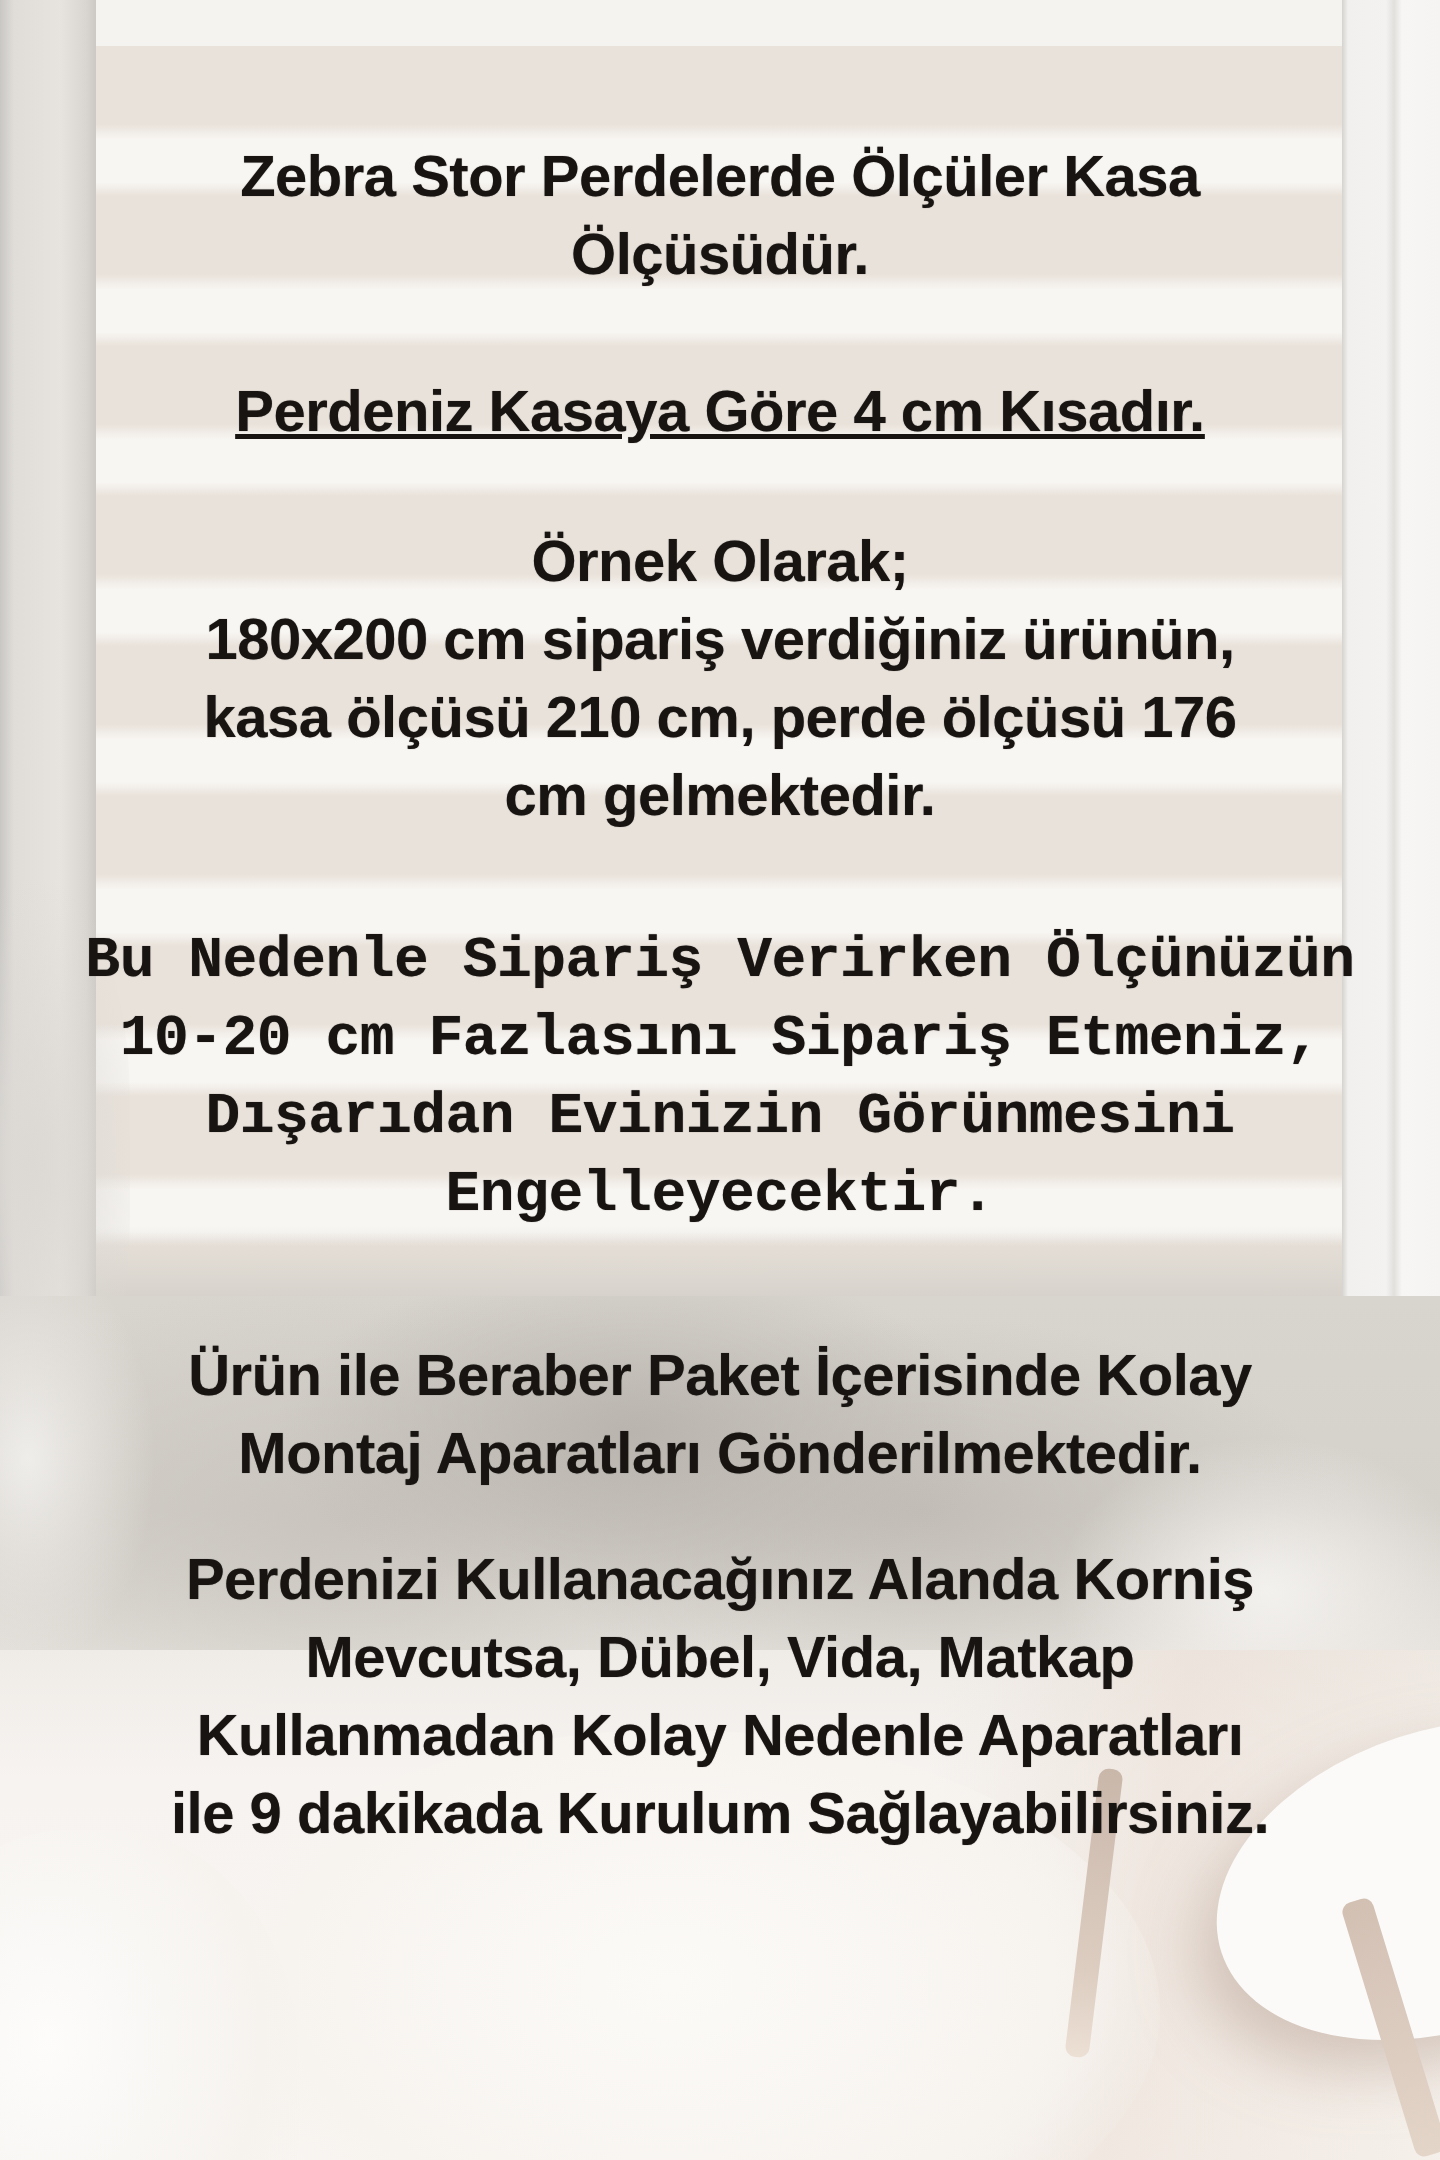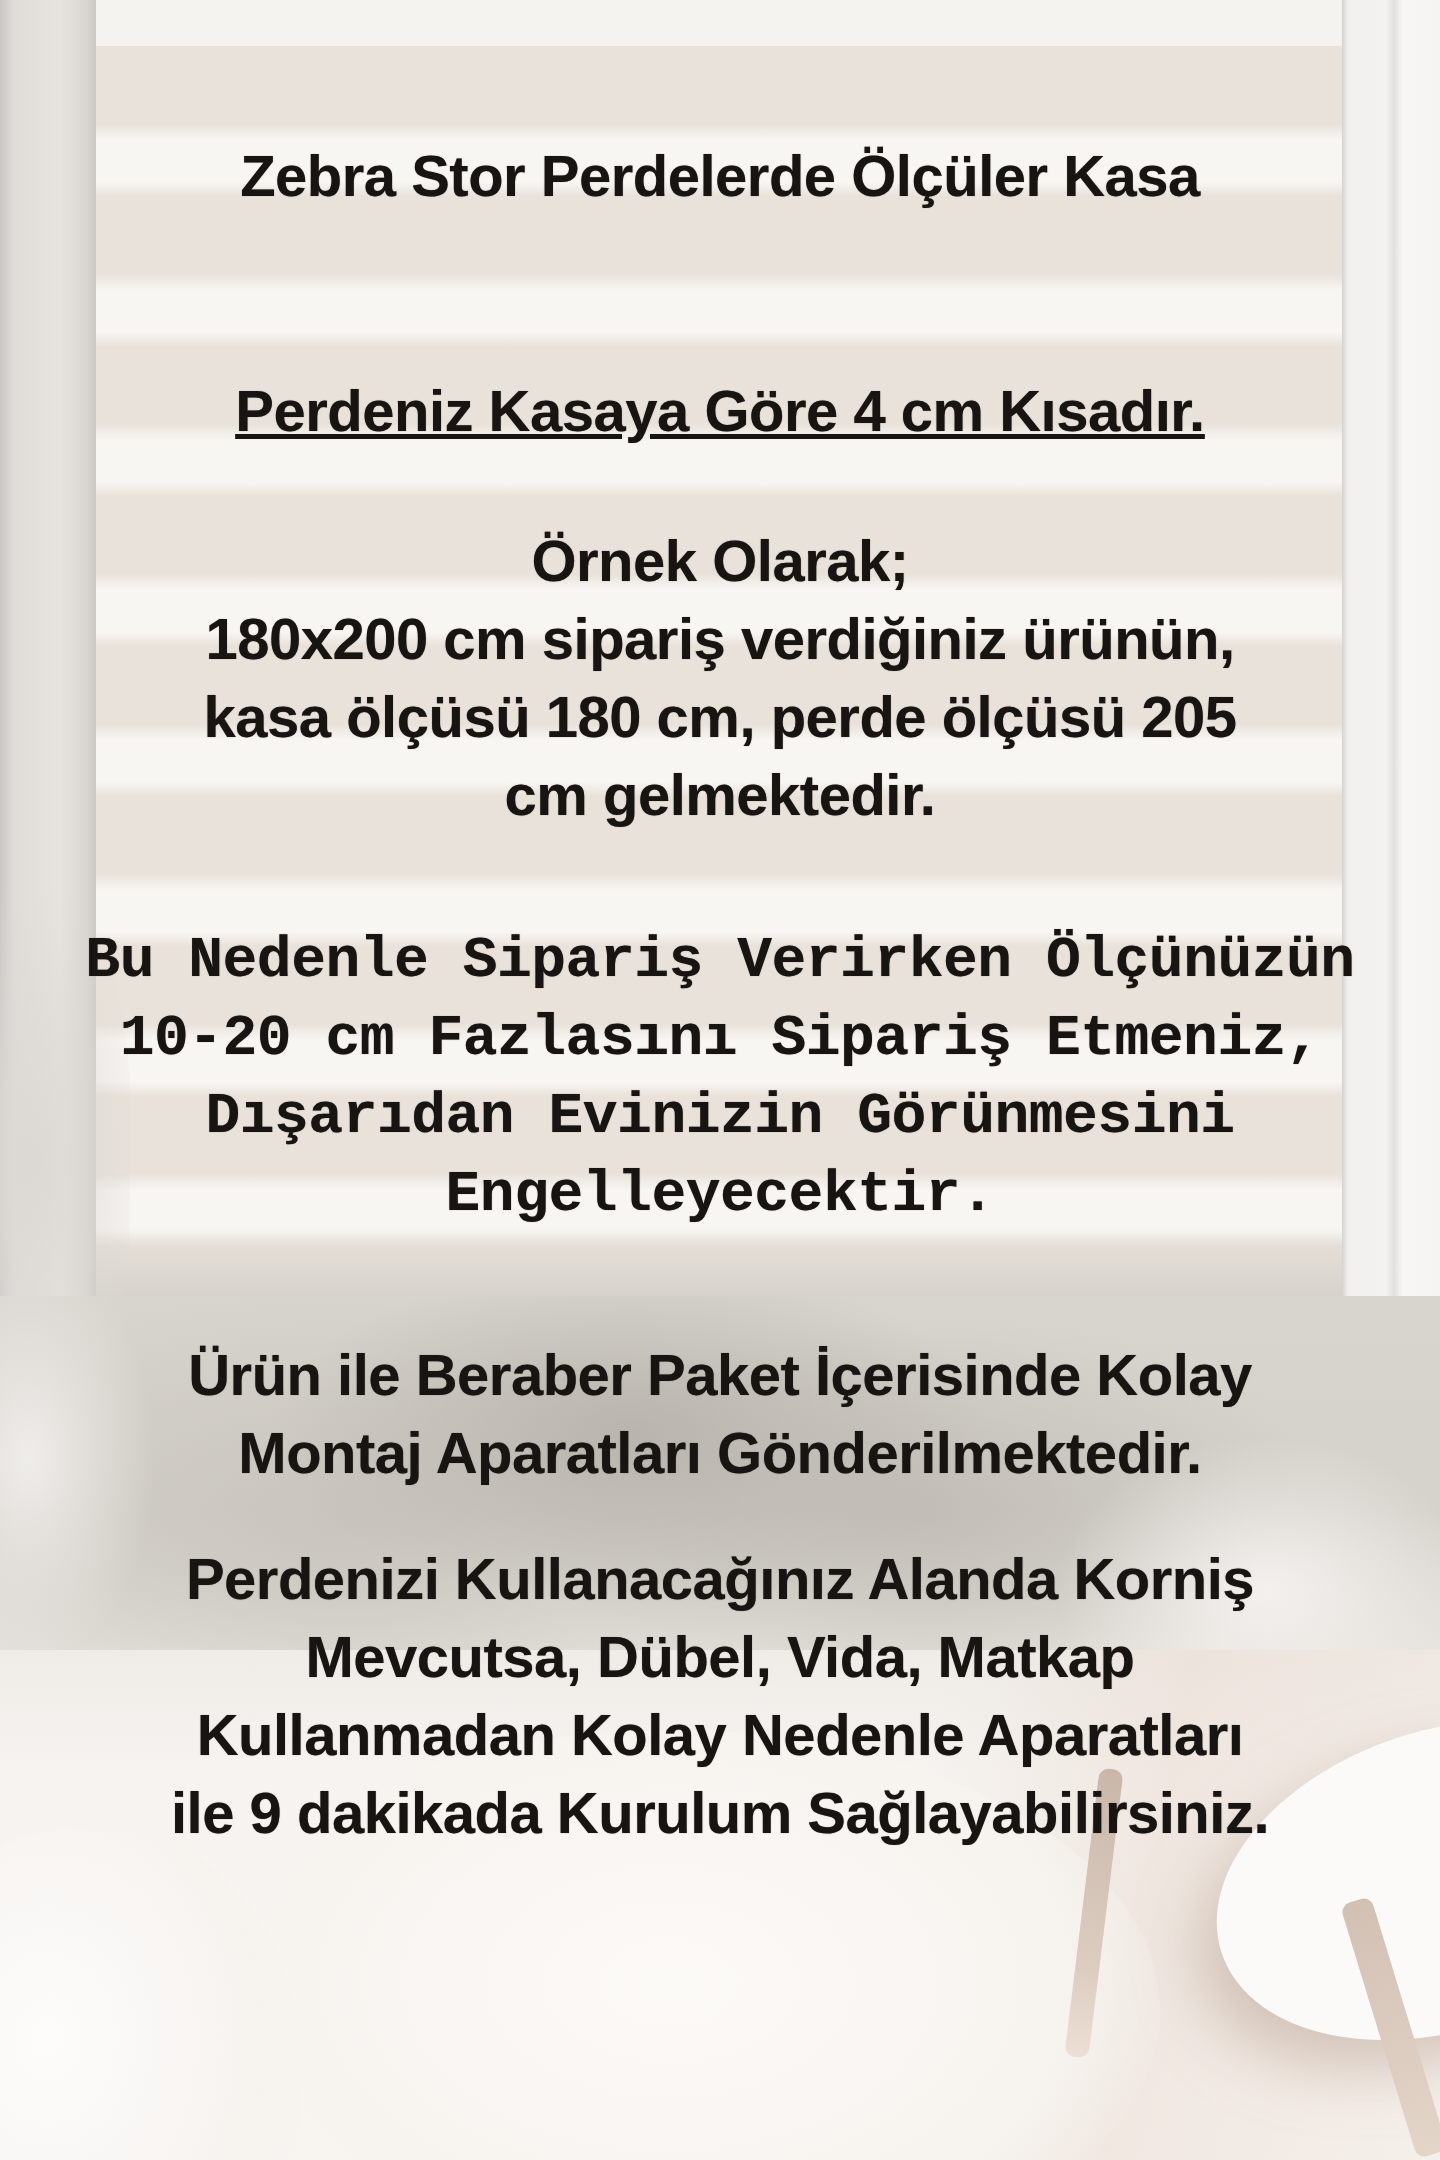--- a/index.html
+++ b/index.html
@@ -107,30 +107,31 @@
   <div class="abs blanket"></div>
   <div class="abs chair-seat"></div>
   <div class="abs chair-leg1"></div>
   <div class="abs chair-leg2"></div>
 </div>
 
 <div class="text-layer">
 
   <section class="para p1">
     <div>Zebra Stor Perdelerde Ölçüler Kasa</div>
+    <div>Ölçüsüdür.</div>
   </section>
 
   <section class="para p2">
     <div>Perdeniz Kasaya Göre 4 cm Kısadır.</div>
   </section>
 
   <section class="para p3">
     <div>Örnek Olarak;</div>
     <div>180x200 cm sipariş verdiğiniz ürünün,</div>
-    <div>kasa ölçüsü 180 cm, perde ölçüsü 205</div>
+    <div>kasa ölçüsü 210 cm, perde ölçüsü 176</div>
     <div>cm gelmektedir.</div>
   </section>
 
   <section class="para p4">
     <div>Bu Nedenle Sipariş Verirken Ölçünüzün</div>
     <div>10-20 cm Fazlasını Sipariş Etmeniz,</div>
     <div>Dışarıdan Evinizin Görünmesini</div>
     <div>Engelleyecektir.</div>
   </section>
 

